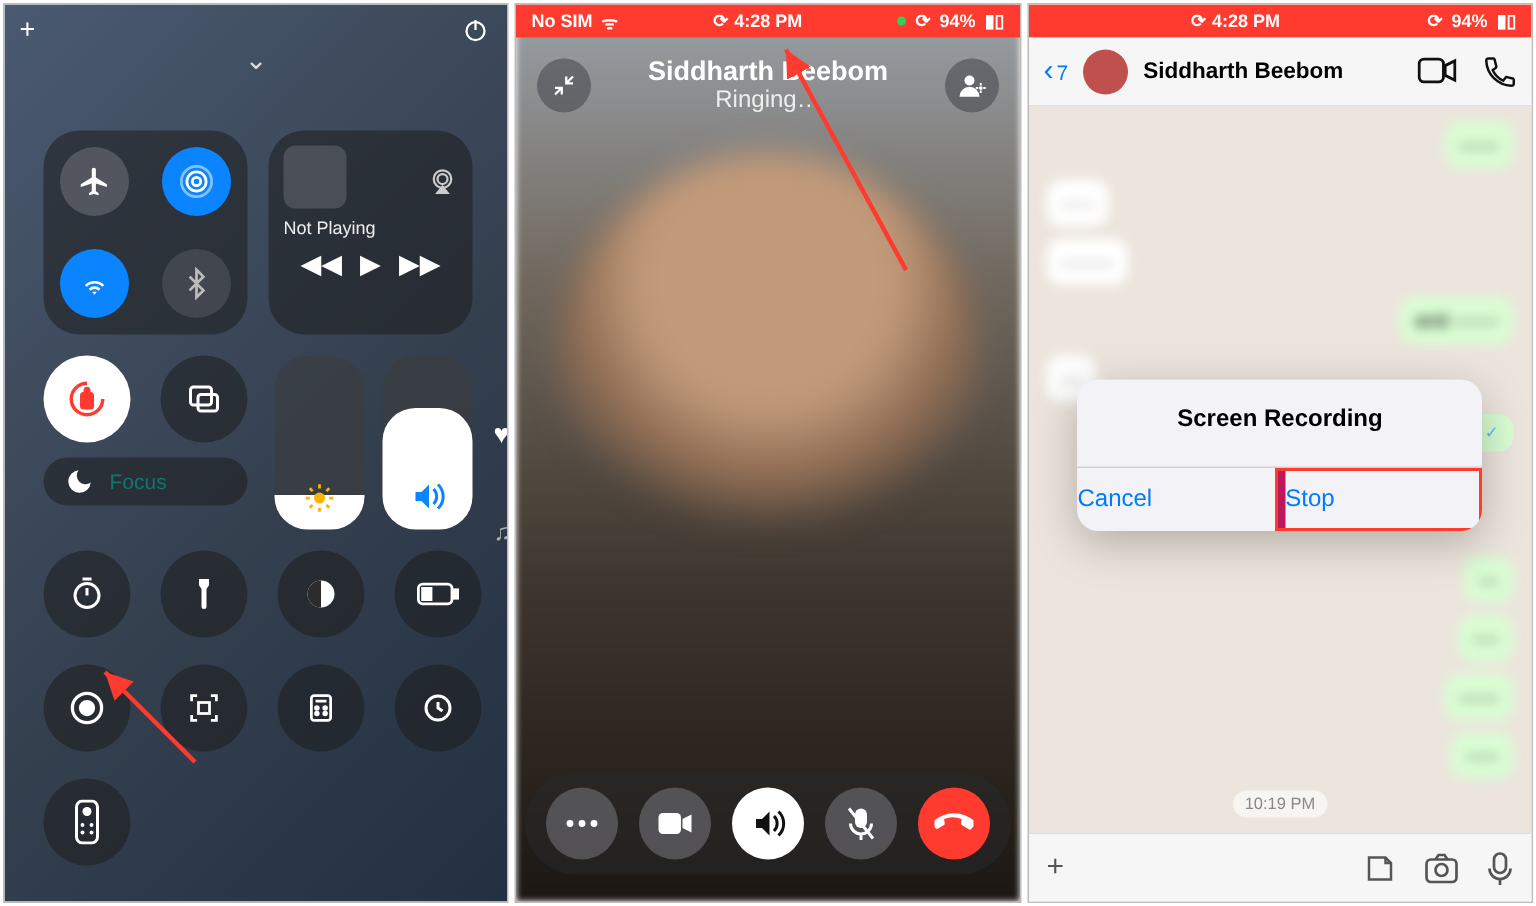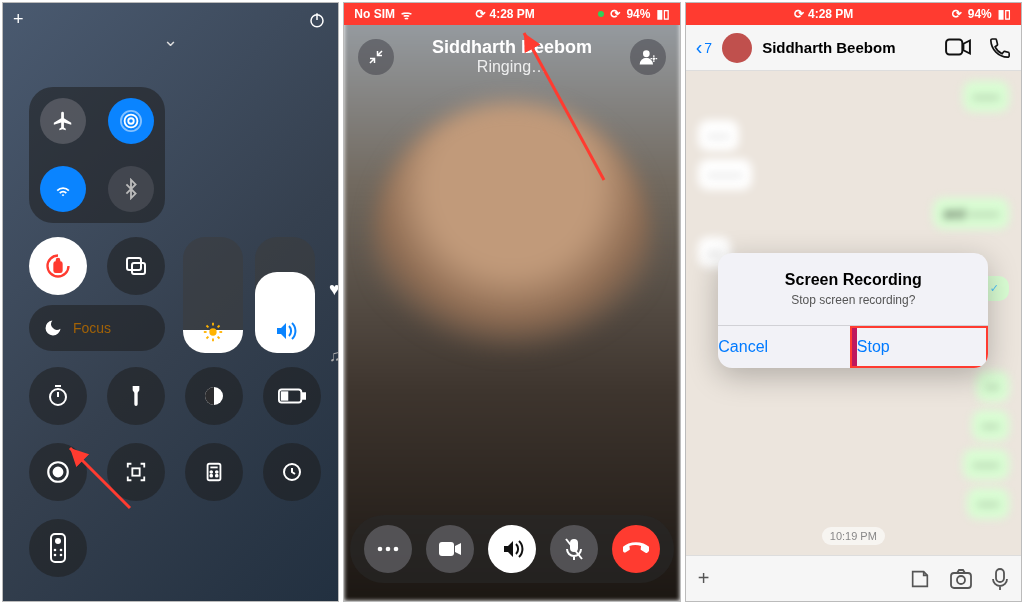--- a/index.html
+++ b/index.html
@@ -17,21 +17,21 @@
   .tile{position:absolute;border-radius:24px}
   .tile.dark{background:rgba(30,30,30,.55)}
   .conn{left:0;top:0;width:136px;height:136px;display:grid;grid-template:1fr 1fr/1fr 1fr;place-items:center}
   .media{left:150px;top:0;width:136px;height:136px;padding:10px;color:#fff}
   .rbtn{width:46px;height:46px;border-radius:50%;display:flex;align-items:center;justify-content:center;color:#fff}
   .rbtn.blue{background:#0a84ff}
   .rbtn.gray{background:rgba(120,120,128,.5)}
   .rbtn.dim{background:rgba(120,120,128,.3);color:#ccc}
   .media-thumb{width:42px;height:42px;border-radius:8px;background:rgba(255,255,255,.15);margin-bottom:6px}
   .media-controls{display:flex;justify-content:center;gap:12px;margin-top:6px;color:#fff;font-size:18px}
-  .pill{left:0;top:218px;width:136px;height:46px;border-radius:23px;display:flex;align-items:center;gap:10px;padding:0 14px;color:#a16207;font-size:14px}
+  .pill{left:0;top:218px;width:136px;height:32px;border-radius:23px;display:flex;align-items:center;gap:10px;padding:0 14px;color:#0f766e;font-size:14px}
   .tile.sm{width:58px;height:58px;border-radius:50%;display:flex;align-items:center;justify-content:center;color:#fff}
   #lock-rot{left:0;top:150px;background:#fff;color:#ff3b30}
   #mirror{left:78px;top:150px}
   .vslider{top:150px;width:60px;height:116px;border-radius:22px;background:rgba(60,60,60,.55);display:flex;flex-direction:column;justify-content:flex-end;align-items:center;padding-bottom:10px}
   #vol{left:226px}
   #vol .fill{position:absolute;bottom:0;left:0;right:0;height:70%;background:#fff;border-radius:22px}
   #vol svg{position:relative;z-index:2}
   #bri{left:154px;display:flex;flex-direction:column;align-items:center;padding-bottom:10px}
   #bri .fill-low{position:absolute;bottom:0;left:0;right:0;height:20%;background:#fff;border-radius:0 0 22px 22px}
   #bri svg{position:relative;z-index:2}
@@ -126,20 +126,38 @@
               <path d="M12 20l-1.5-1.5a2.1 2.1 0 0 1 3 0L12 20zm-4.2-4.2a6 6 0 0 1 8.5 0l-1.4 1.4a4 4 0 0 0-5.7 0l-1.4-1.4zm-2.8-2.8a10 10 0 0 1 14.1 0l-1.4 1.4a8 8 0 0 0-11.3 0L5 13z"></path>
             </svg>
           </div>
         <div class="rbtn dim">
             <svg width="22" height="22" viewBox="0 0 24 24" fill="none" stroke="#bbb" stroke-width="2">
               <path d="M7 7l10 10-5 5V2l5 5L7 17"></path>
             </svg>
           </div>
       </div>
 
+      <div class="tile dark media">
+        <div style="display:flex;gap:8px;align-items:center">
+          <div class="media-thumb"></div>
+          <div style="margin-left:auto">
+              <svg width="20" height="20" viewBox="0 0 24 24" fill="none" stroke="#ccc" stroke-width="1.8">
+                <circle cx="12" cy="10" r="7"></circle>
+                <circle cx="12" cy="10" r="4"></circle>
+                <path d="M8 21l4-5 4 5z" fill="#ccc"></path>
+              </svg>
+            </div>
+        </div>
+        <div style="font-size:12px;color:#eee">Not Playing</div>
+        <div class="media-controls">
+          <span>◀◀</span>
+          <span>▶</span>
+          <span>▶▶</span>
+        </div>
+      </div>
 
       <div id="lock-rot" class="tile sm">
           <svg width="28" height="28" viewBox="0 0 24 24" fill="none" stroke="#ff3b30" stroke-width="2">
             <path d="M12 3a9 9 0 1 0 9 9"></path>
             <rect x="9" y="9" width="6" height="8" rx="1" fill="#ff3b30"></rect>
             <path d="M11 9V7a1 1 0 0 1 2 0v2" fill="none"></path>
           </svg>
         </div>
       <div id="mirror" class="tile sm dark">
           <svg width="24" height="24" viewBox="0 0 24 24" fill="none" stroke="#fff" stroke-width="2">
@@ -414,21 +432,20 @@
           <svg width="18" height="24" viewBox="0 0 18 24" fill="none" stroke="#555" stroke-width="1.8">
             <rect x="5" y="2" width="8" height="13" rx="4"></rect>
             <path d="M2 12a7 7 0 0 0 14 0M9 19v4"></path>
           </svg>
         </span>
     </div>
 
     <div class="alert">
       <div class="body">
         <div class="ttl">Screen Recording</div>
-        <div class="msg">Stop screen recording?</div>
       </div>
       <div class="btns">
         <div class="btn">Cancel</div>
         <div class="btn stop hl">Stop</div>
       </div>
     </div>
   </div>
 
 </div>
 

